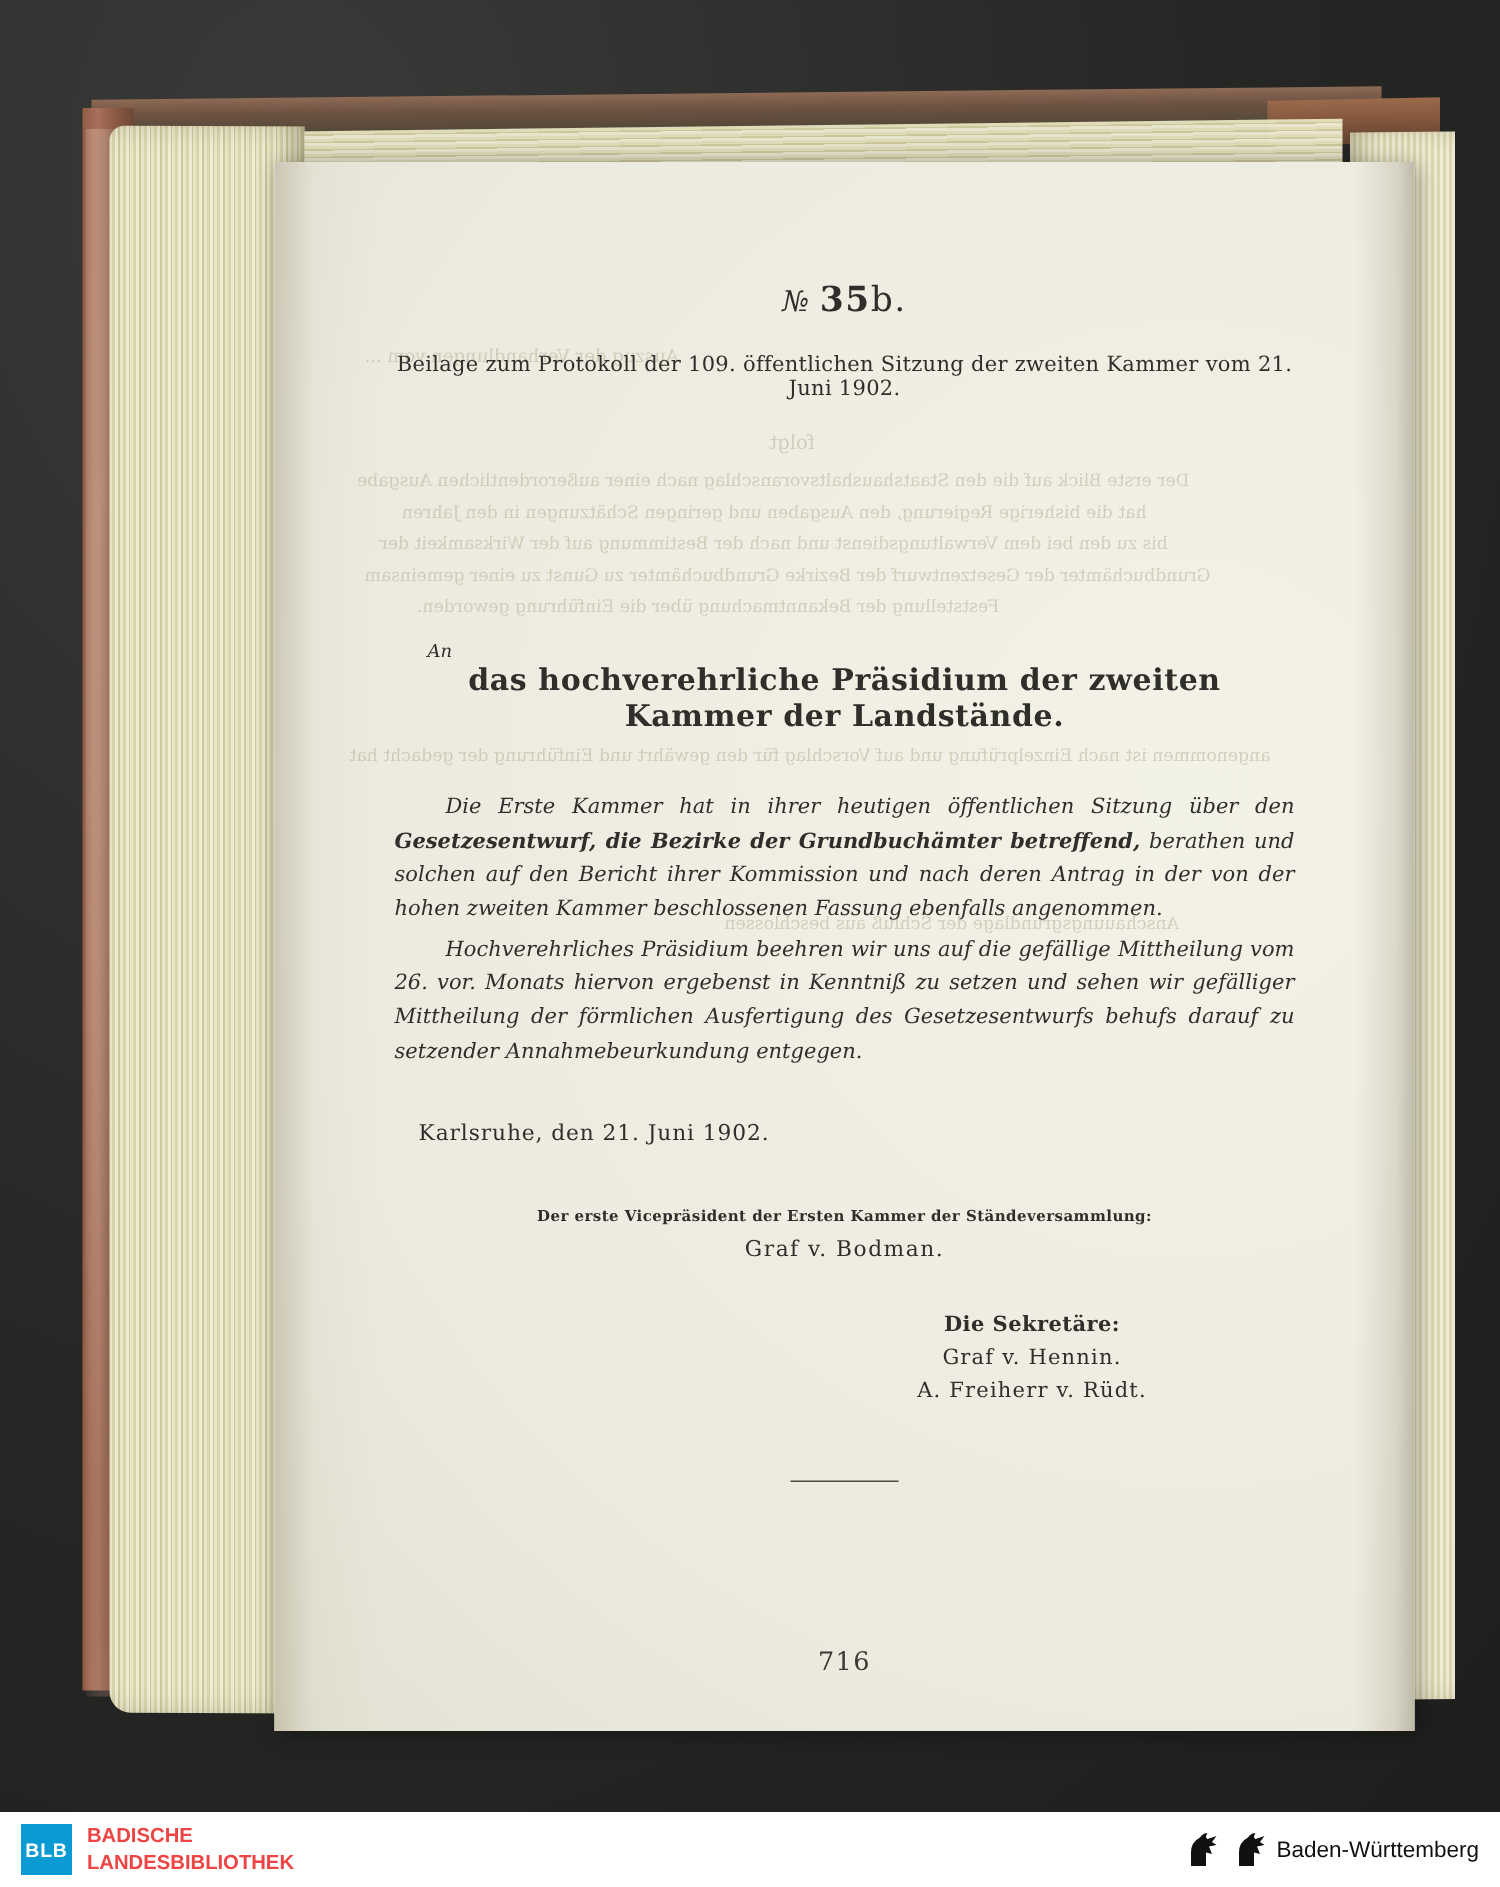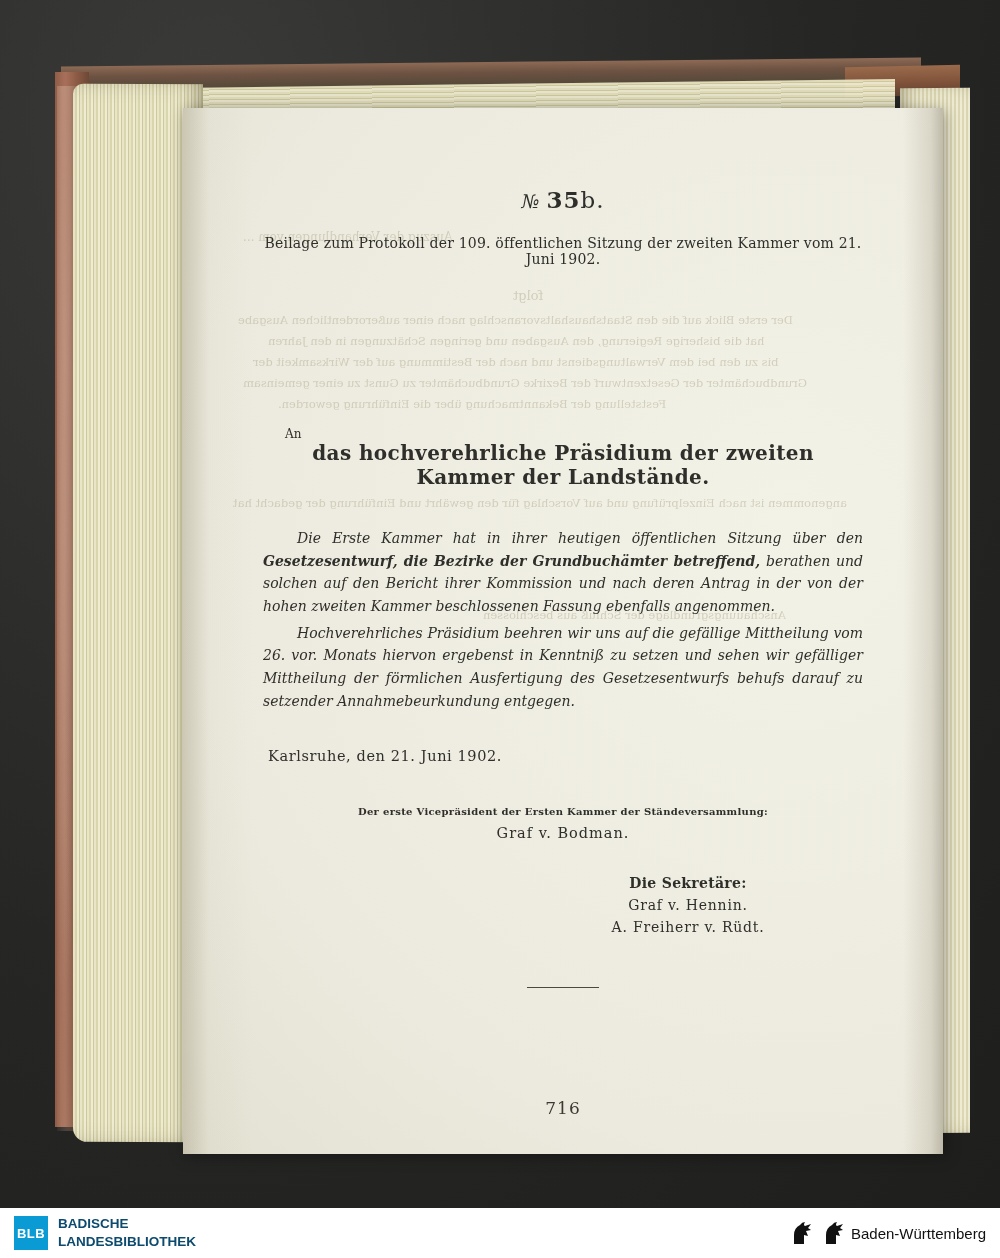--- a/index.html
+++ b/index.html
@@ -170,20 +170,21 @@
     text-align: center;
     font-size: 14px;
     letter-spacing: .2px;
     margin-bottom: 8px;
   }
 
   .an {
     margin-top: 160px;
     margin-left: 22px;
     font-size: 12px;
+    font-style: italic;
   }
 
   .addressee {
     text-align: center;
     font-size: 20px;
     font-weight: bold;
     letter-spacing: .4px;
     margin-bottom: 38px;
   }
 
@@ -192,21 +193,21 @@
     line-height: 1.62;
     text-align: justify;
     margin: 0 0 4px 0;
     text-indent: 34px;
     font-style: italic;
   }
   p.body b { font-weight: bold; }
 
   .place-date {
     margin-top: 36px;
-    margin-left: 5px;
+    margin-left: 16px;
     font-size: 14.5px;
     letter-spacing: .6px;
   }
 
   .signer-title {
     text-align: center;
     font-size: 10px;
     font-weight: bold;
     margin-top: 42px;
     letter-spacing: .3px;
@@ -272,21 +273,21 @@
     font-family: "Liberation Sans", sans-serif;
     font-weight: bold;
     font-size: 13px;
     display: flex; align-items: center; justify-content: center;
     letter-spacing: .5px;
   }
   .brand-text {
     font-family: "Liberation Sans", sans-serif;
     font-size: 13.5px;
     line-height: 1.32;
-    color: #0c4a6e;
+    color: #ef4444;
     font-weight: bold;
   }
   .brand-text div { display: block; }
   .bw { display: flex; align-items: center; gap: 1px; }
   .bw-label {
     font-family: "Liberation Sans", sans-serif;
     font-size: 15px;
     color: #111;
   }
   .griffins { display: flex; gap: 2px; }

